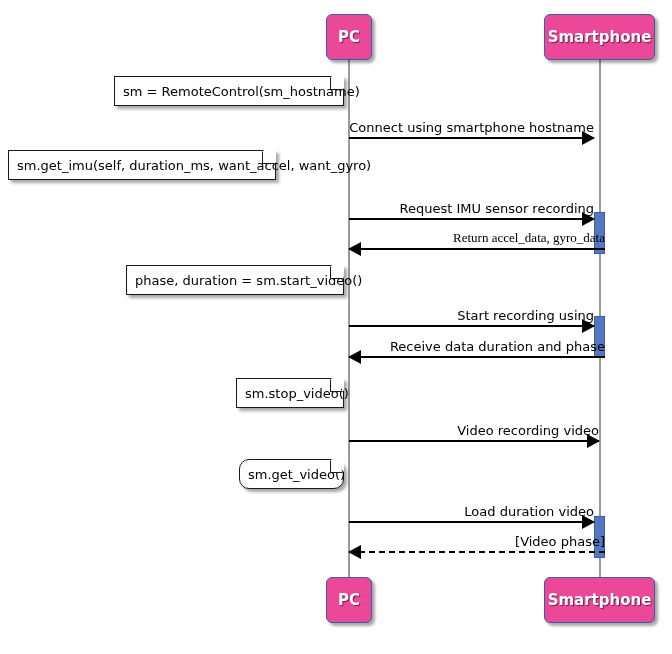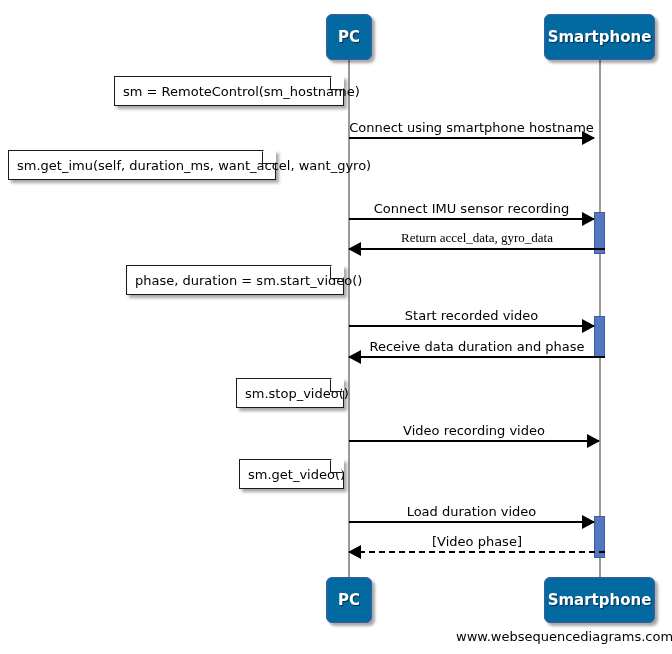--- a/index.html
+++ b/index.html
@@ -20,21 +20,21 @@
     position: absolute;
     left: 0;
     top: 0;
     width: 672px;
     height: 654px;
   }
 
   
   .participant-box {
     position: absolute;
-    background: #0369a1;
+    background: #ec4899;
     border: 1px solid #3D5E9E;
     border-radius: 6px;
     box-shadow: 3px 3px 3px rgba(0,0,0,0.35);
     display: flex;
     align-items: center;
     justify-content: center;
     color: #ffffff;
     font-size: 15px;
     font-weight: bold;
     text-shadow: 1px 1px 1px rgba(0,0,0,0.55);
@@ -88,21 +88,21 @@
   }
   .message.to-left .head {
     left: -1px;
     border-right: 13px solid #000000;
   }
   .message .label {
     position: absolute;
     bottom: 4px;
     left: 0;
     width: 100%;
-    text-align: center;
+    text-align: right;
     font-size: 13px;
     color: #000000;
     white-space: nowrap;
   }
 
   
   .note {
     position: absolute;
     background: #ffffff;
     border: 1px solid #1a1a1a;
@@ -180,48 +180,48 @@
     <span class="fold-cover"></span>
     <span class="fold" style="clip-path: polygon(0 0, 100% 100%, 0 100%);"></span>
   </div>
 
   <div class="note" style="left:126px; top:265px; width:218px; height:30px;">
     <span>phase, duration = sm.start_video()</span>
     <span class="fold-cover"></span>
     <span class="fold" style="clip-path: polygon(0 0, 100% 100%, 0 100%);"></span>
   </div>
 
-  <div class="note" style="left:239px; top:459px; width:105px; height:30px;">
+  <div class="note" style="left:239px; top:459px; width:105px; height:30px;border-radius:10px;">
     <span>sm.get_video()</span>
     <span class="fold-cover"></span>
     <span class="fold" style="clip-path: polygon(0 0, 100% 100%, 0 100%);"></span>
   </div>
 
   <div class="message to-right" style="left:349px; top:137px; width:245px;">
     <span class="line"></span>
     <span class="head"></span>
     <span class="label">Connect using smartphone hostname</span>
   </div>
 
   <div class="message to-right" style="left:349px; top:218px; width:245px;">
     <span class="line"></span>
     <span class="head"></span>
-    <span class="label">Connect IMU sensor recording</span>
+    <span class="label">Request IMU sensor recording</span>
   </div>
 
   <div class="message to-left" style="left:349px; top:248px; width:256px;font-family:Liberation Serif, serif;">
     <span class="line"></span>
     <span class="head"></span>
     <span class="label">Return accel_data, gyro_data</span>
   </div>
 
   <div class="message to-right" style="left:349px; top:325px; width:245px;">
     <span class="line"></span>
     <span class="head"></span>
-    <span class="label">Start recorded video</span>
+    <span class="label">Start recording using</span>
   </div>
 
   <div class="message to-left" style="left:349px; top:356px; width:256px;">
     <span class="line"></span>
     <span class="head"></span>
     <span class="label">Receive data duration and phase</span>
   </div>
 
   <div class="message to-right" style="left:349px; top:440px; width:250px;">
     <span class="line"></span>
@@ -241,15 +241,14 @@
     <span class="label">[Video phase]</span>
   </div>
 
   <div class="participant-box" style="left:326px; top:577px; width:46px; height:46px;">
     <span>PC</span>
   </div>
   <div class="participant-box" style="left:544px; top:577px; width:111px; height:46px;">
     <span>Smartphone</span>
   </div>
 
-  <div class="credit" style="left:456px; top:629px;">www.websequencediagrams.com</div>
 
 </div>
 
 </body></html>

